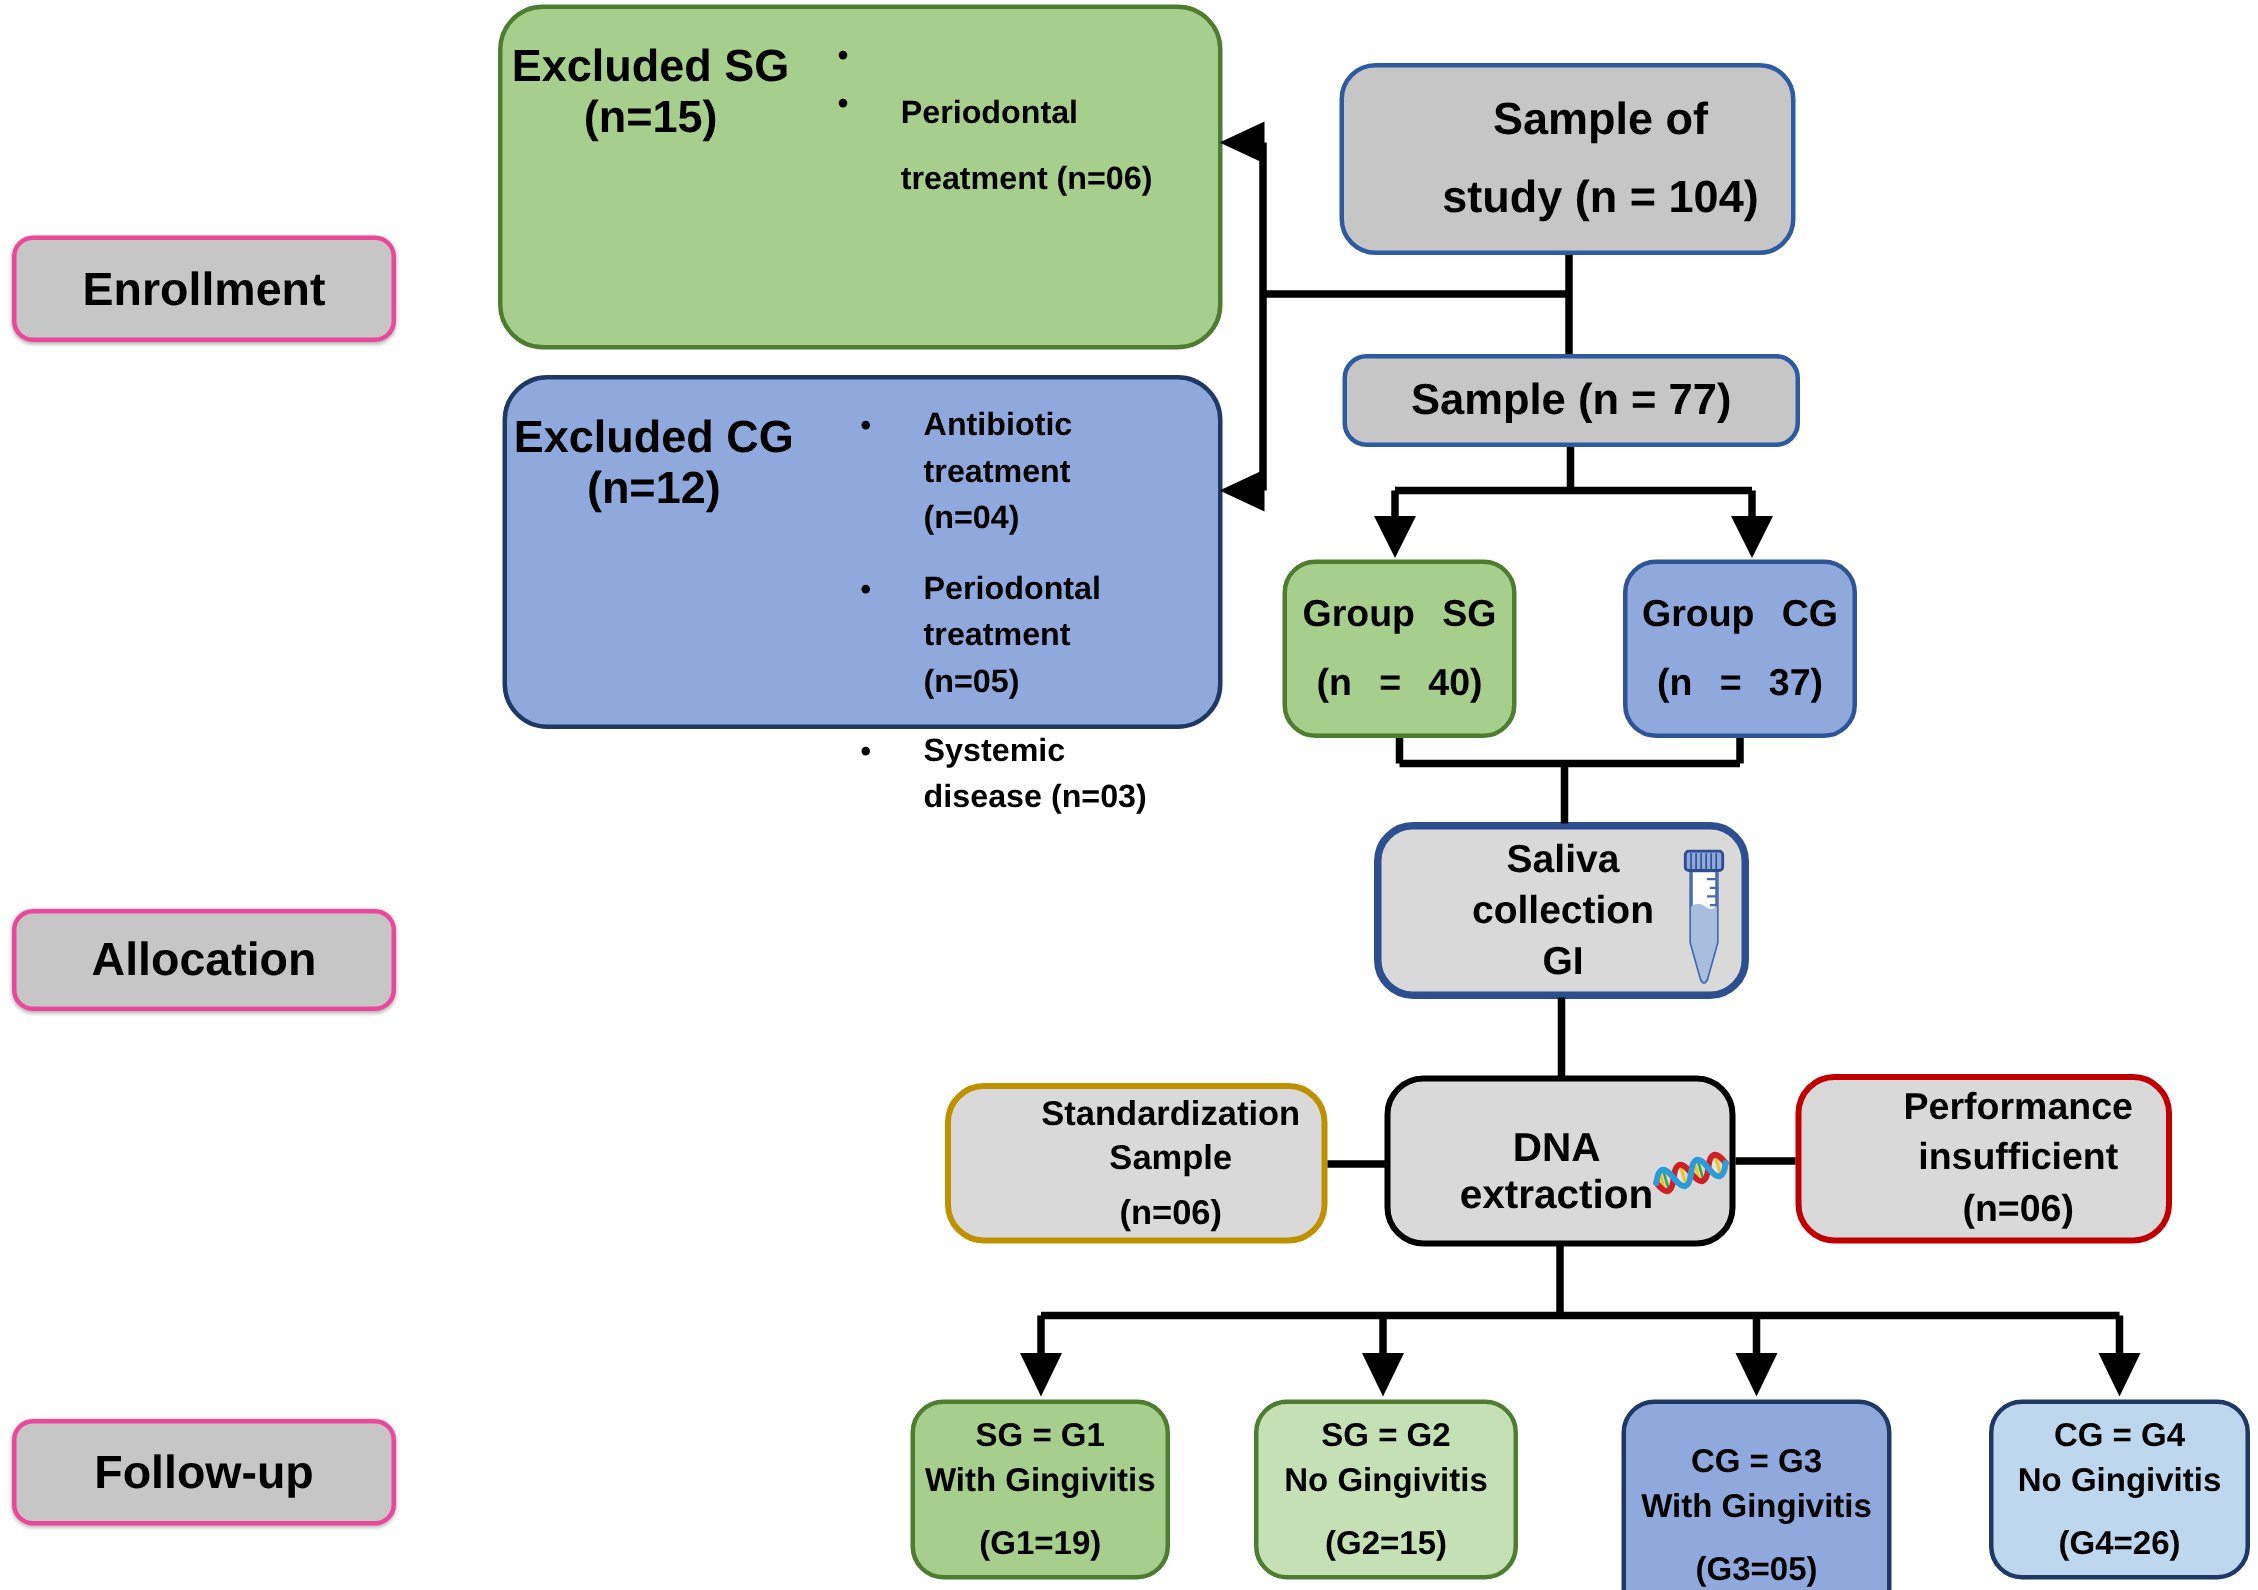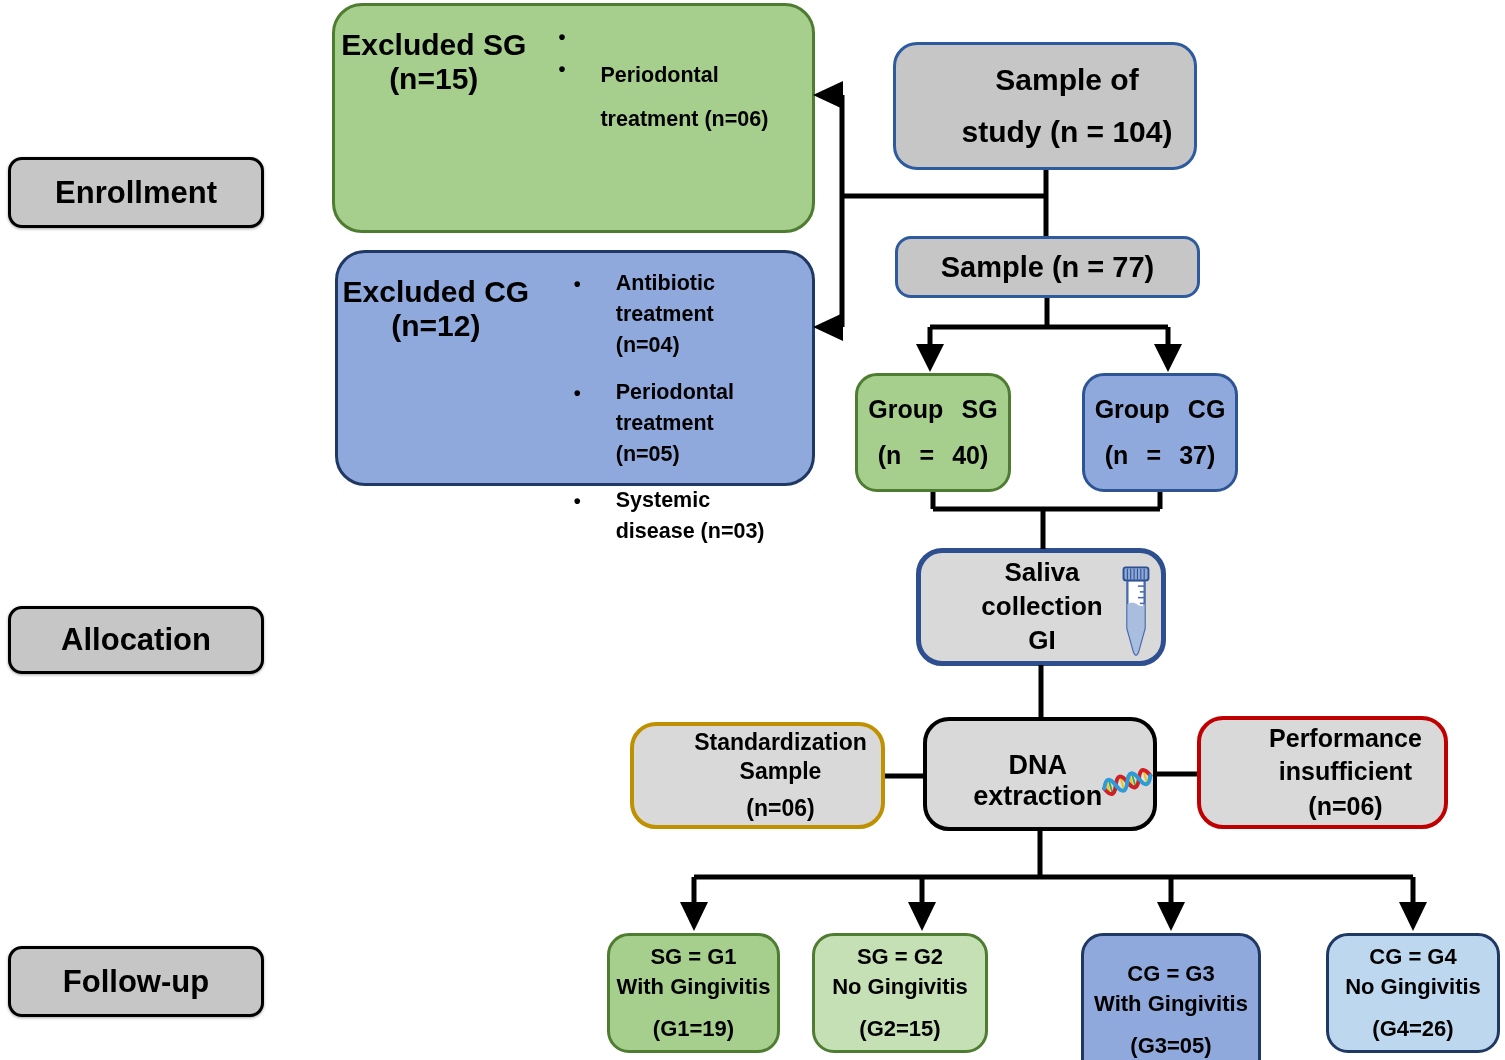--- a/index.html
+++ b/index.html
@@ -6,21 +6,21 @@
   .canvas{
     position:relative;width:1505px;height:1060px;background:#ffffff;
     font-family:"Liberation Sans",sans-serif;font-weight:700;color:#000;
     overflow:hidden;
   }
   .node{position:absolute;box-sizing:border-box;display:flex;flex-direction:row;
     align-items:center;justify-content:center;text-align:center;}
   .tline{width:100%;}
 
   
-  .skin-stage{background:#c6c6c6;border:3px solid #000000;border-radius:14px;
+  .skin-stage{background:#c6c6c6;border:3px solid #ec4899;border-radius:14px;
     box-shadow:0 1px 3px rgba(0,0,0,.35);}
   .skin-grayblue{background:#c6c6c6;border:3.5px solid #2e5b9f;}
   .skin-green{background:#a6ce8c;border:3.5px solid #4e7c31;text-align:center;}
   .skin-greenlight{background:#c5e0b4;border:3.5px solid #4e7c31;}
   .skin-blue{background:#8fa9dc;border:3.5px solid #1f3864;}
   .skin-bluemid{background:#8fa9dc;border:3.5px solid #2f5496;}
   .skin-bluelight{background:#bdd7ee;border:3.5px solid #1f3864;}
   .skin-process{background:#d9d9d9;padding-left:46px;}
 
   
@@ -64,21 +64,21 @@
   .n-dna{left:923px;top:717px;width:234px;height:114px;border-radius:26px;
     border:4.5px solid #000;font-size:27px;justify-content:flex-start;padding-top:13px;}
   .dna-icon{margin-top:2px;width:76px;height:56px;}
 
   .n-performance{left:1197px;top:716px;width:251px;height:113px;border-radius:26px;
     border:4.5px solid #c00000;font-size:25px;line-height:1.3;}
   .n-performance .tline:nth-child(3){margin-top:3px;}
 
   
   .n-g1{left:607px;top:933px;width:173px;height:120px;border-radius:22px;font-size:22px;line-height:1.35;}
-  .n-g2{left:812px;top:933px;width:176px;height:120px;border-radius:22px;font-size:22px;line-height:1.35;}
+  .n-g2{left:836px;top:933px;width:176px;height:120px;border-radius:22px;font-size:22px;line-height:1.35;}
   .n-g3{left:1081px;top:933px;width:180px;height:154px;border-radius:22px;font-size:22px;line-height:1.35;}
   .n-g4{left:1326px;top:933px;width:174px;height:120px;border-radius:22px;font-size:22px;line-height:1.35;}
   .n-g1 .tline:nth-child(3),.n-g2 .tline:nth-child(3),
   .n-g3 .tline:nth-child(3),.n-g4 .tline:nth-child(3){margin-top:13px;}
 
   .connectors{position:absolute;left:0;top:0;width:1505px;height:1060px;pointer-events:none;}
 </style>
 </head>
 <body>
 

